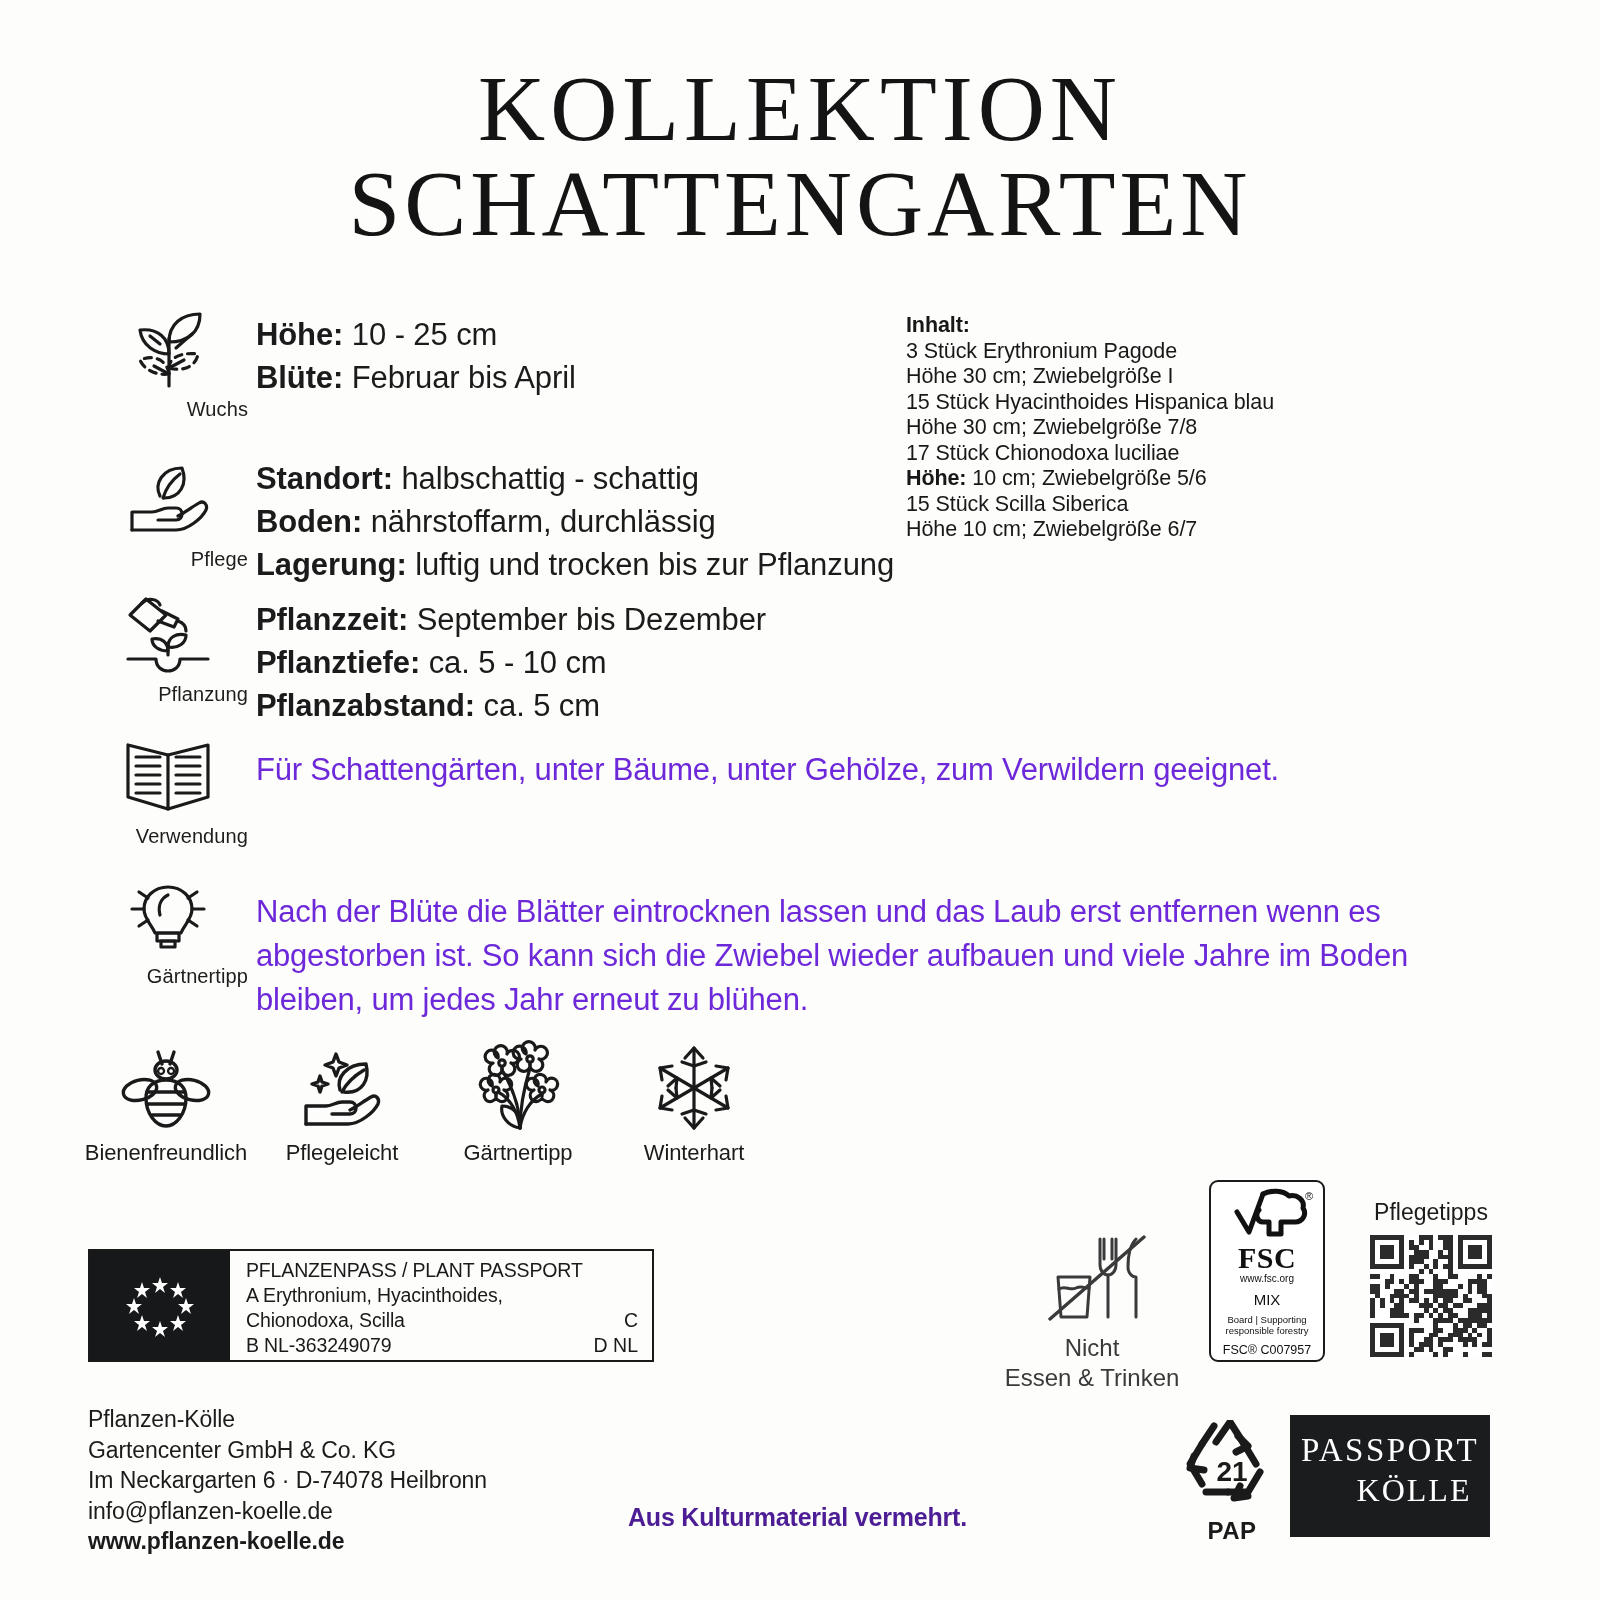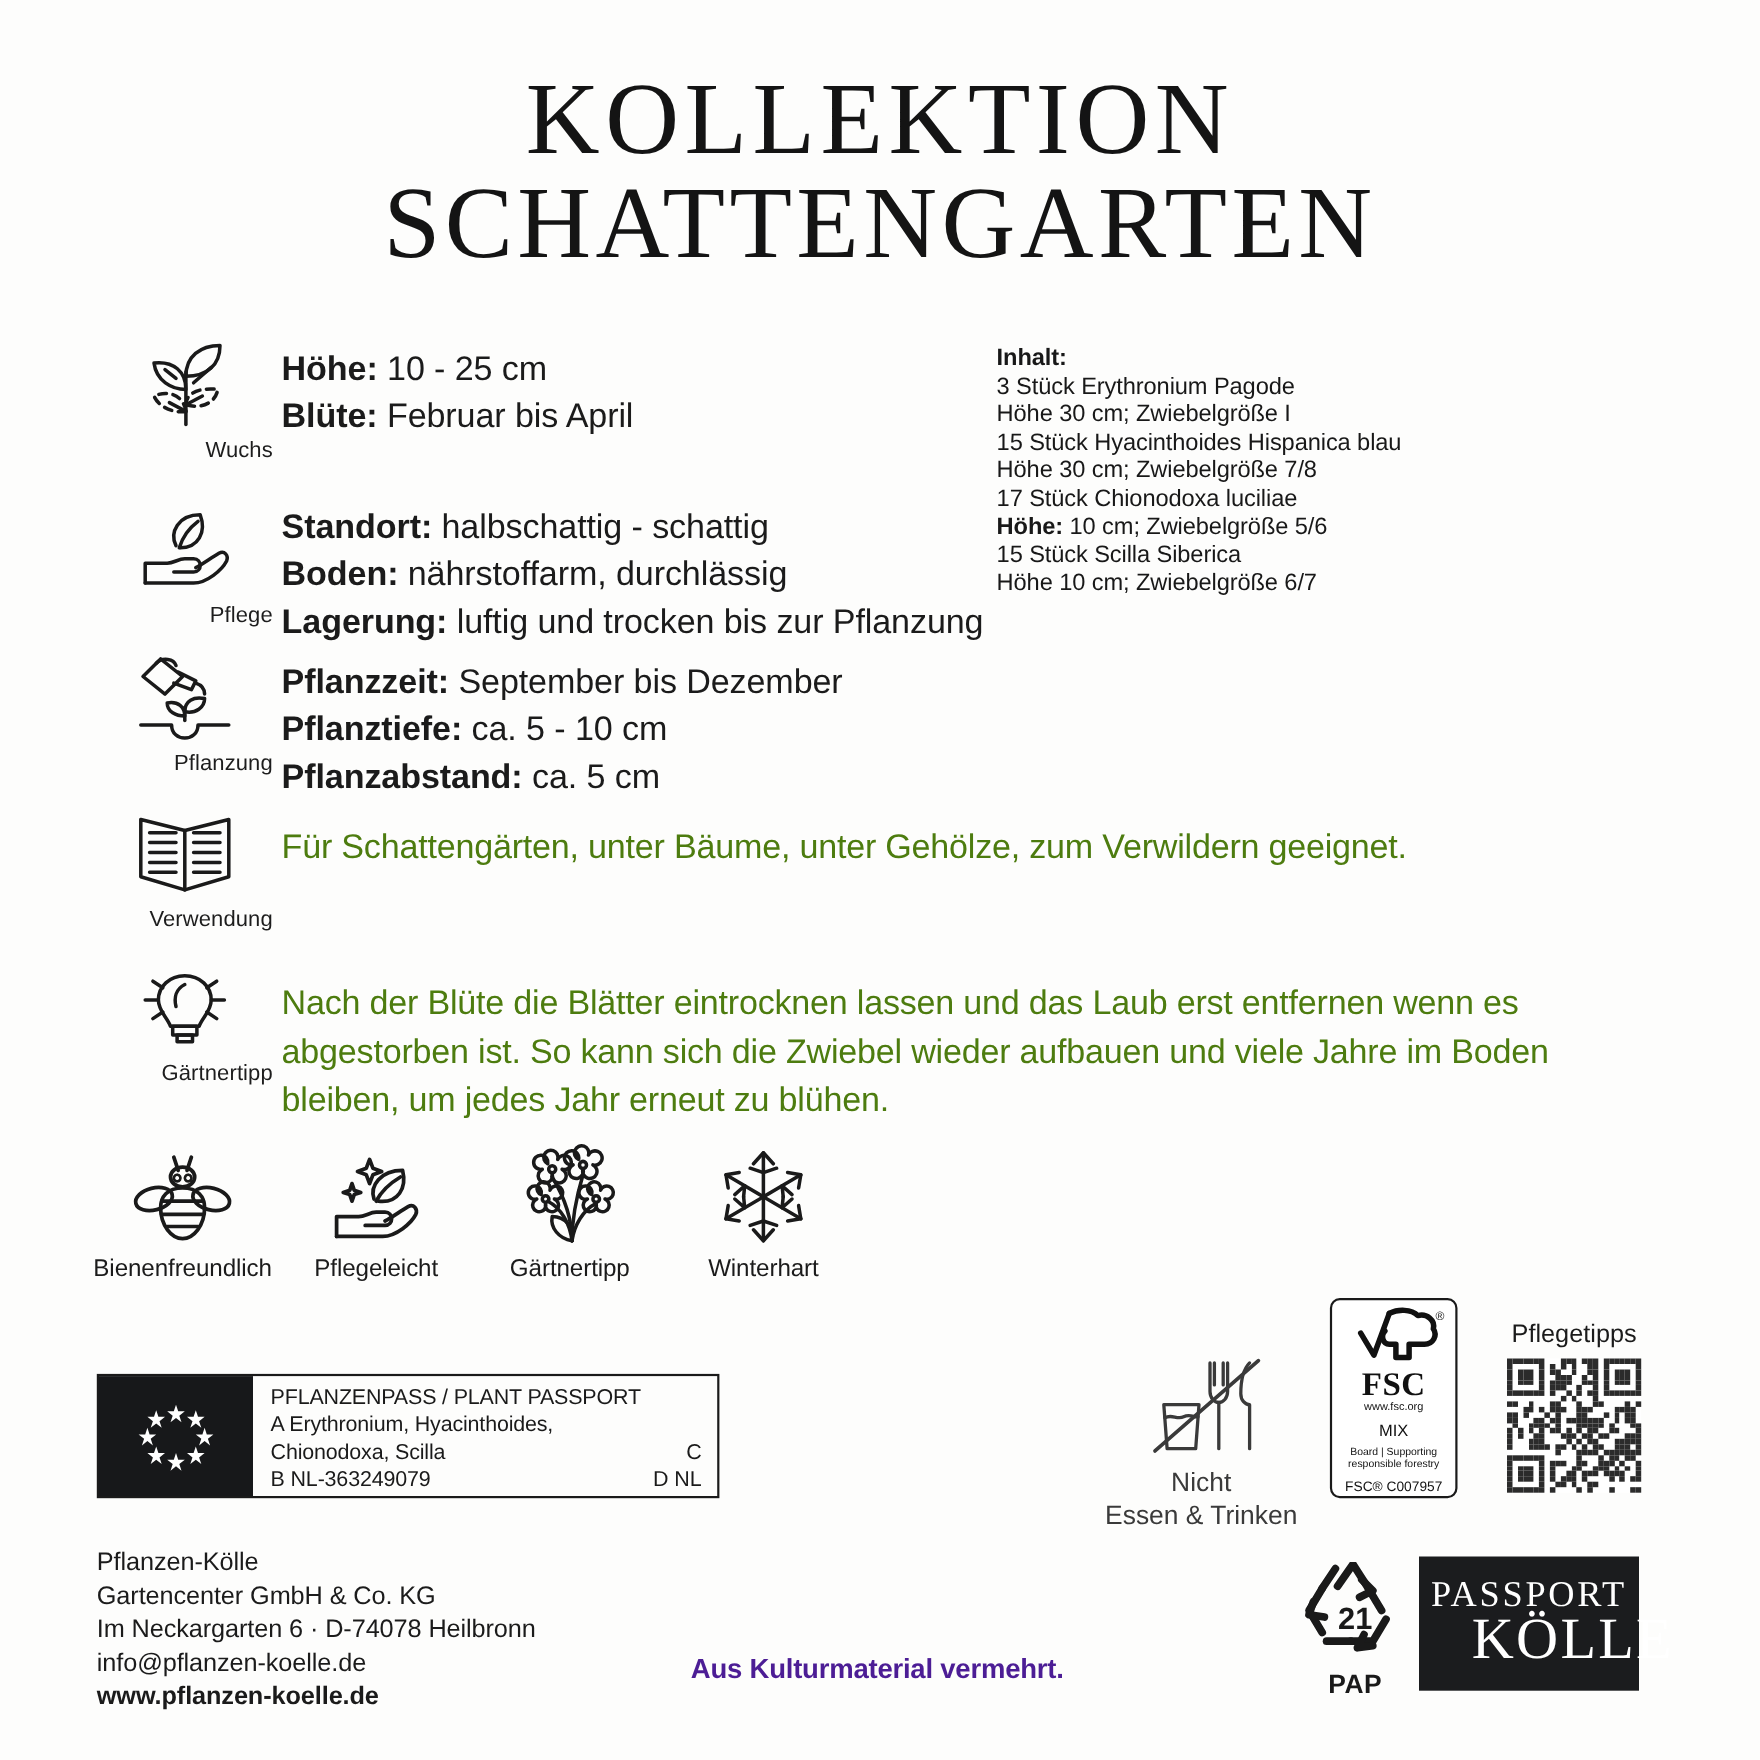--- a/index.html
+++ b/index.html
@@ -61,21 +61,21 @@
     line-height: 43px;
     color: #1b1b1b;
     white-space: nowrap;
     letter-spacing: -0.1px;
   }
   .line b { font-weight: 700; }
 
   .para {
     font-size: 31px;
     line-height: 44px;
-    color: #4d7c0f;
+    color: #6d28d9;
     letter-spacing: -0.2px;
   }
 
   
   .inhalt {
     position: absolute;
     left: 906px;
     top: 313px;
     font-size: 21.5px;
     line-height: 25.5px;
@@ -264,21 +264,21 @@
   }
   .brand .b1 {
     display: block;
     font-size: 33px;
     letter-spacing: 2.5px;
     margin-top: 18px;
     line-height: 34px;
   }
   .brand .b2 {
     display: block;
-    font-size: 53px;
+    font-size: 32px;
     letter-spacing: 2px;
     line-height: 52px;
     margin-top: -3px;
     padding-left: 48px;
   }
 </style>
 </head>
 <body>
 
 <div class="page">

